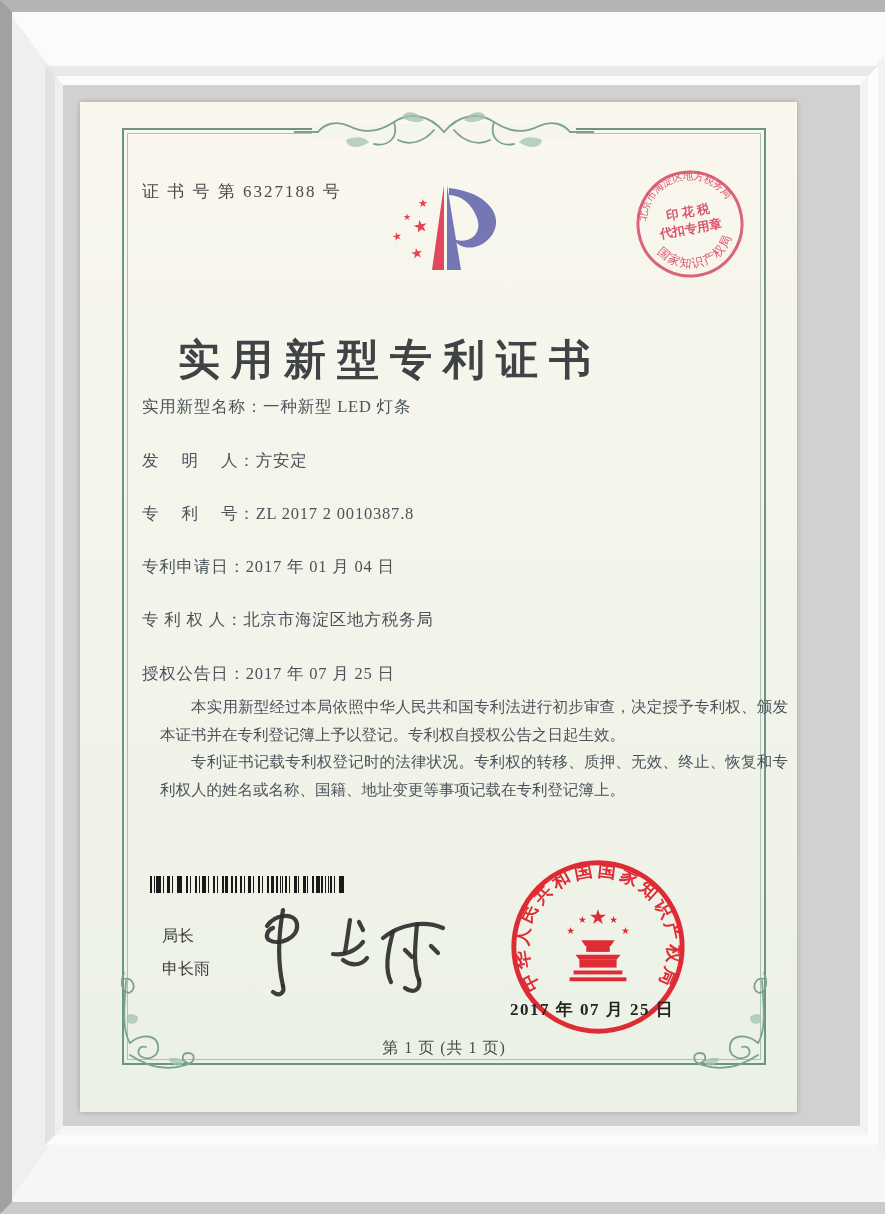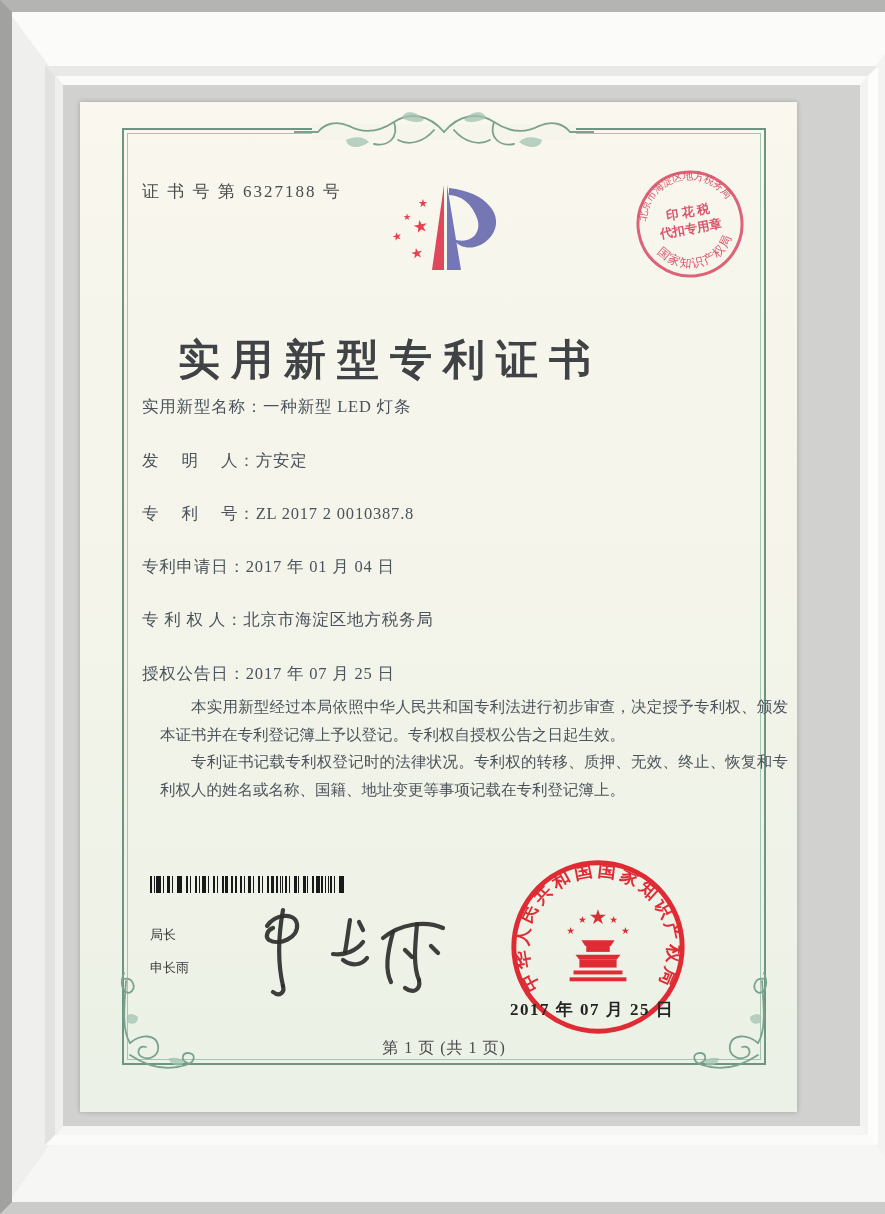--- a/index.html
+++ b/index.html
@@ -31,21 +31,21 @@
   .title{position:absolute;left:42px;top:194px;width:536px;text-align:center;
     font-size:42px;font-weight:600;color:#3f4346;letter-spacing:11px;margin-top:36px;}
   .row{position:absolute;left:62px;font-size:16.5px;color:#4a535b;letter-spacing:.8px;white-space:pre;}
   .paras{position:absolute;left:60px;top:591px;width:628px;font-size:15.5px;
     line-height:27.5px;color:#4c545b;text-align:justify;margin-left:20px;}
   .paras p{margin:0;text-indent:2em;}
   .barcode{position:absolute;left:70px;top:774px;width:196px;height:17px;background-color:transparent;
     background-image:
       repeating-linear-gradient(90deg,#191919 0,#191919 2px,transparent 2px,transparent 4px,#191919 4px,#191919 5px,transparent 5px,transparent 9px),
       repeating-linear-gradient(90deg,transparent 0,transparent 6px,#191919 6px,#191919 9px,transparent 9px,transparent 17px,#191919 17px,#191919 18px,transparent 18px,transparent 23px);}
-  .signer{position:absolute;left:70px;font-size:13px;color:#3b3b3b;
+  .signer{position:absolute;left:82px;font-size:16px;color:#3b3b3b;
     font-family:Liberation Sans, sans-serif;}
   .sig-svg{position:absolute;left:175px;top:796px;}
   .sig-svg path{stroke:#2e2e2e;stroke-width:4.2;fill:none;stroke-linecap:round;stroke-linejoin:round;opacity:.92;}
   .stamp{position:absolute;left:540px;top:52px;transform:rotate(-10deg);}
   .stamp text{fill:#d9546a;font-family:"Liberation Serif","DejaVu Serif",serif;}
   .seal{position:absolute;left:425px;top:752px;}
   .seal text{fill:#df2b34;font-family:"Liberation Serif","DejaVu Serif",serif;}
   .seal .emb{fill:#df2b34;}
   .seal-date{position:absolute;left:430px;top:896px;font-size:17px;font-weight:600;
     color:#242424;letter-spacing:1.5px;white-space:pre;}

